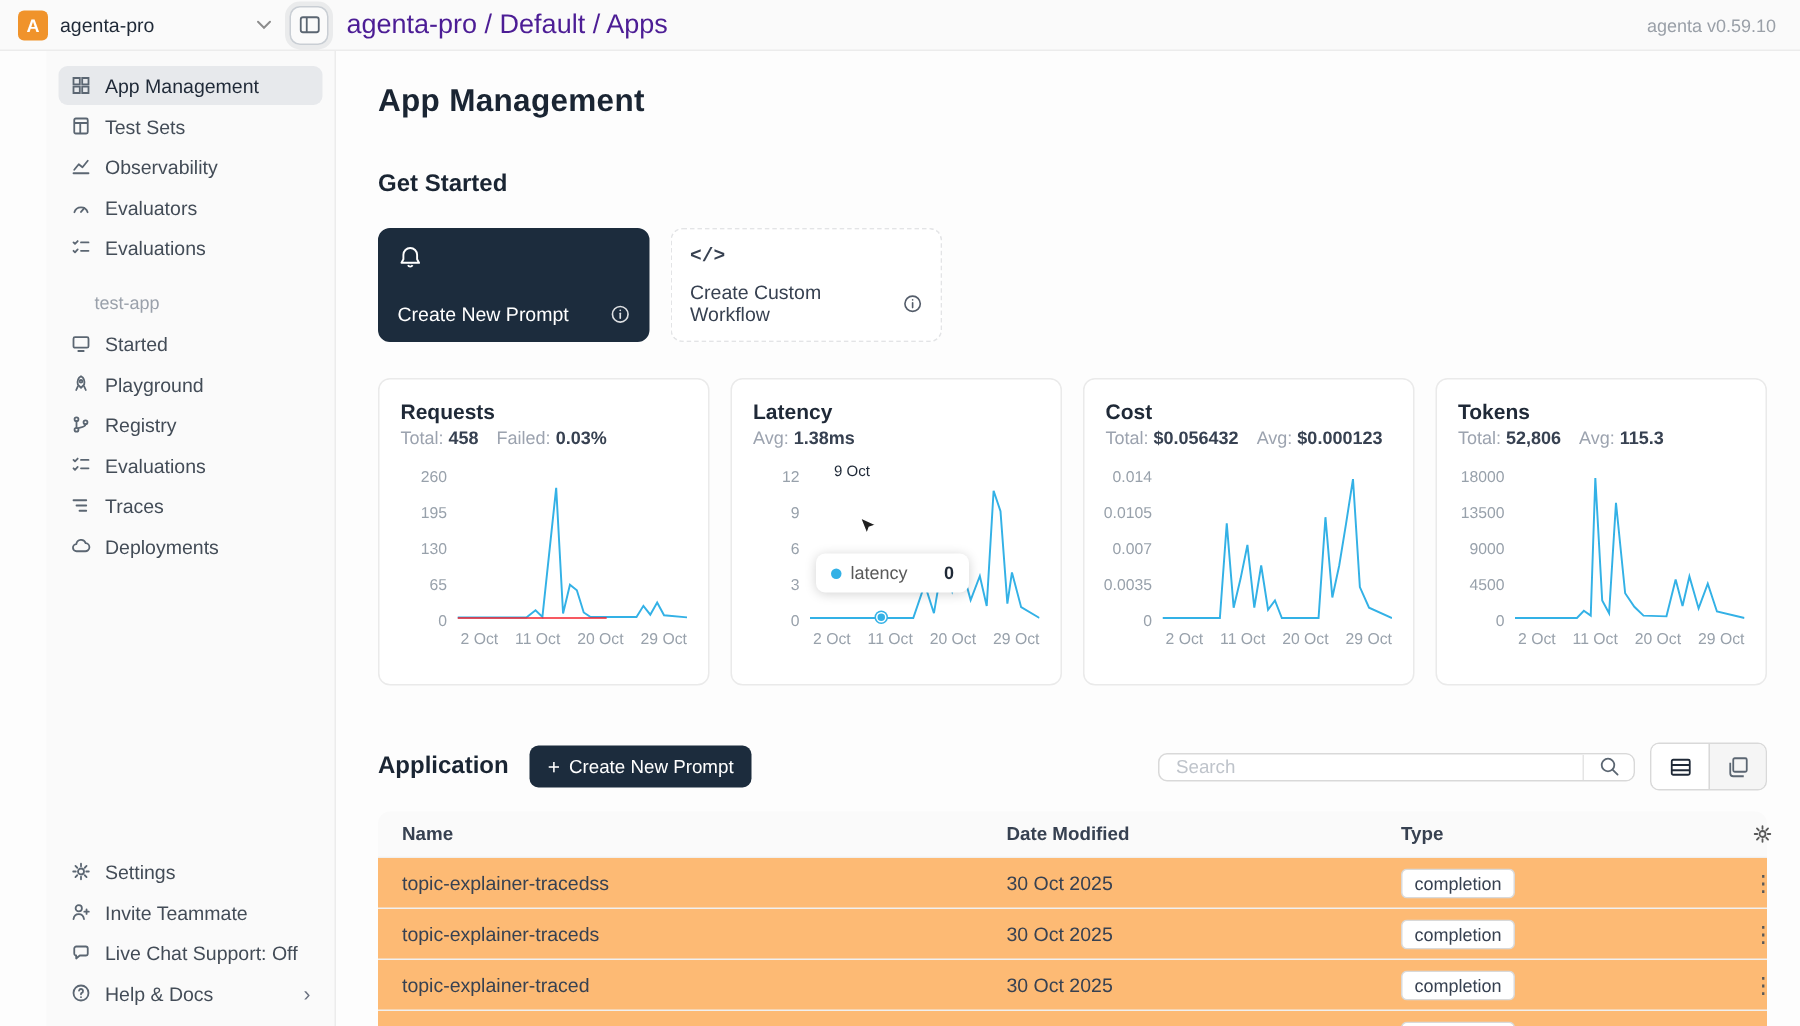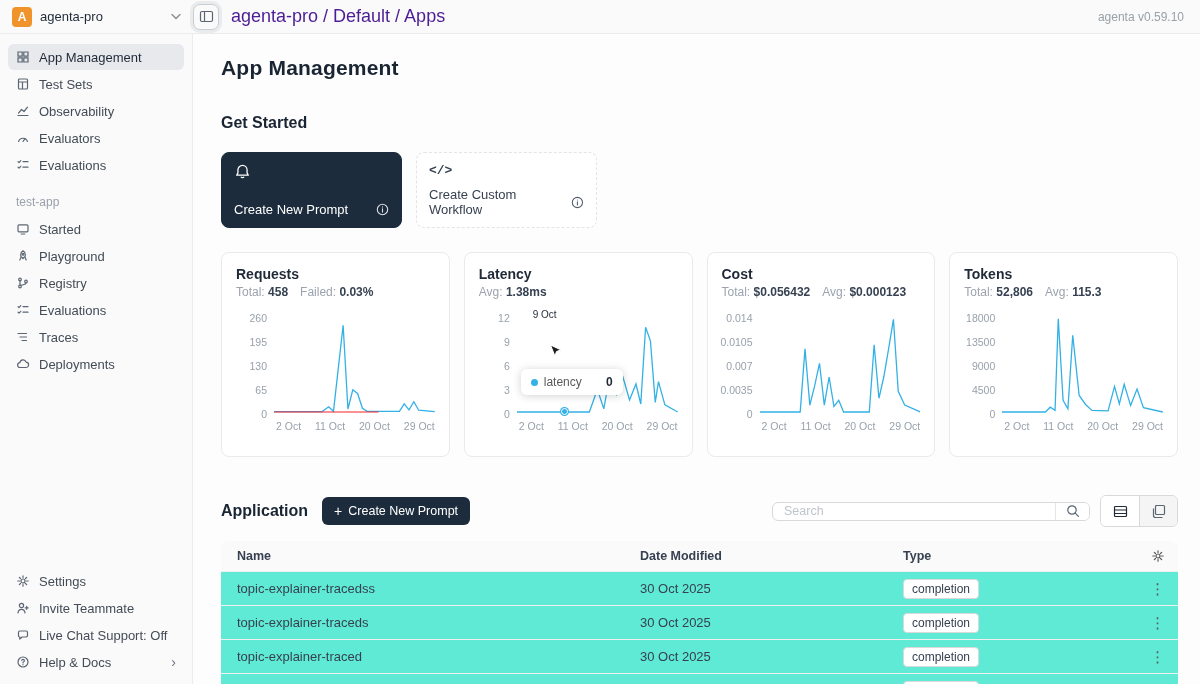--- a/index.html
+++ b/index.html
@@ -27,33 +27,33 @@
   .workspace .chev { margin-left: auto; color: #8c8c8c; }
   .panel-toggle {
     width: 26px; height: 26px; border: 1px solid #c9ced4; border-radius: 7px;
     background: #fafafa; display: flex; align-items: center; justify-content: center;
     box-shadow: 0 0 0 3px rgba(22,40,60,0.07); cursor: pointer; color: #5b6672;
   }
   .breadcrumb { margin-left: 12px; font-size: 18px; color: #4c1d95; }
   .version { margin-left: auto; padding-right: 16px; font-size: 12px; color: #9aa0a8; }
 
   
-  .body-row { display: flex; height: 650px; }
+  .body-row { display: flex; height: 650px; padding-left: 31px; }
   .sidebar {
     width: 193px; background: #fafafa; border-right: 1px solid #ececec;
     padding: 10px 8px 8px; display: flex; flex-direction: column;
   }
   .side-item {
     display: flex; align-items: center; gap: 9px;
     padding: 4px 8px; height: 26px; border-radius: 6px;
     color: #434c57; font-size: 13px; cursor: pointer; margin-bottom: 1px;
   }
   .side-item svg { color: #5b6672; flex: 0 0 auto; }
   .side-item.active { background: #e7e9ec; color: #1f2937; font-weight: 500; }
-  .side-section { margin: 16px 8px 7px; font-size: 12px; color: #9aa1ab; }
+  .side-section { margin: 16px 24px 7px; font-size: 12px; color: #9aa1ab; }
   .side-bottom { margin-top: auto; }
   .side-item .chev-right { margin-left: auto; color: #6b7280; font-size: 14px; line-height: 1; }
 
   .main { flex: 1; padding: 22px 22px 0 28px; overflow: hidden; }
 
   .page-title { font-size: 21px; font-weight: 700; color: #1a2533; letter-spacing: .2px; }
   .section-title { font-size: 16px; font-weight: 700; color: #1a2533; margin-top: 34px; }
 
   
   .gs-cards { display: flex; gap: 14px; margin-top: 20px; }
@@ -148,21 +148,21 @@
     font-size: 12.5px; font-weight: 600; color: #374151;
   }
   .t-head .cell { padding: 0 16px; position: relative; }
   .t-head .cell.sep::before {
     content: ""; position: absolute; left: 0; top: 8px; bottom: 8px; width: 1px; background: #e6e6e6;
   }
   .t-head .cell-actions { display: flex; justify-content: center; color: #595959; }
   .t-row {
     display: grid; grid-template-columns: 403px 263px 250px 1fr;
     height: 34px; align-items: center; border-bottom: 1px solid #f0f0f0;
-    font-size: 13px; color: #374151; cursor: pointer; background: #5eead4;
+    font-size: 13px; color: #374151; cursor: pointer; background: #fdba74;
   }
   .t-row .cell { padding: 0 16px; white-space: nowrap; overflow: hidden; text-overflow: ellipsis; }
   .badge {
     display: inline-block; border: 1px solid #d9d9d9; border-radius: 4px;
     background: #fff; padding: 2px 8px; font-size: 12px; color: #374151;
   }
   .dots { text-align: center; color: #595959; font-size: 15px; cursor: pointer; }
 </style>
 </head>
 <body>

